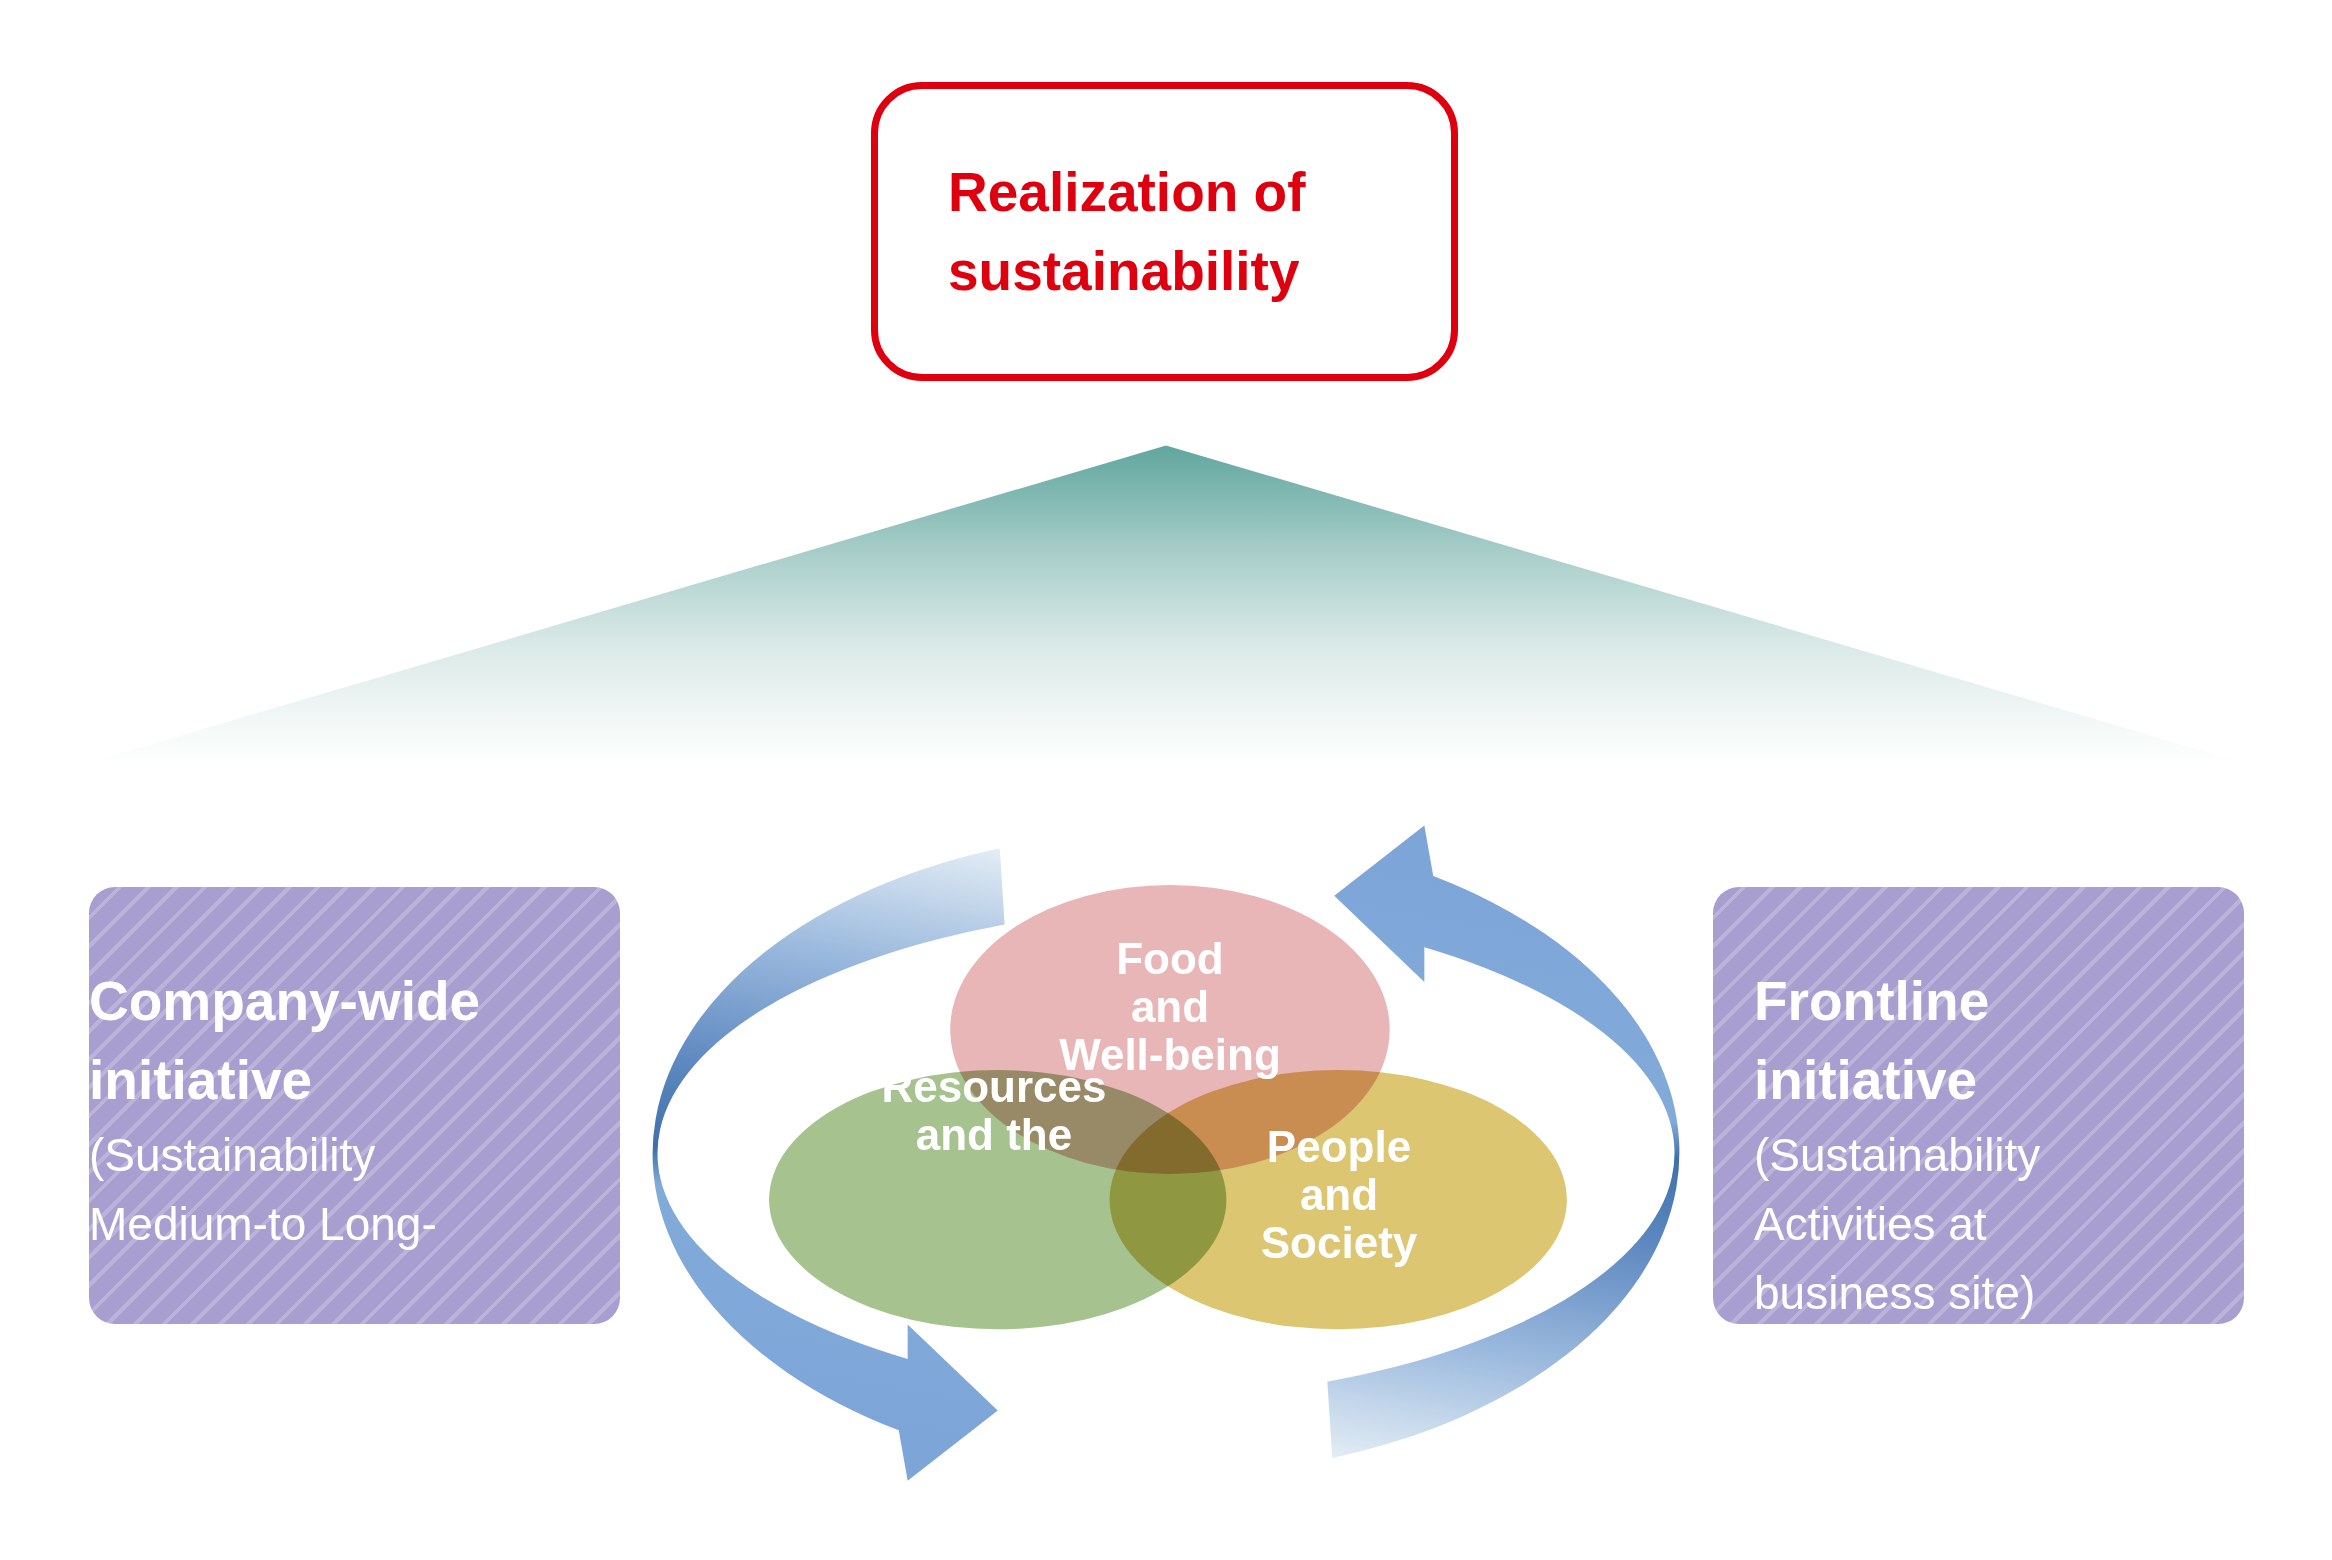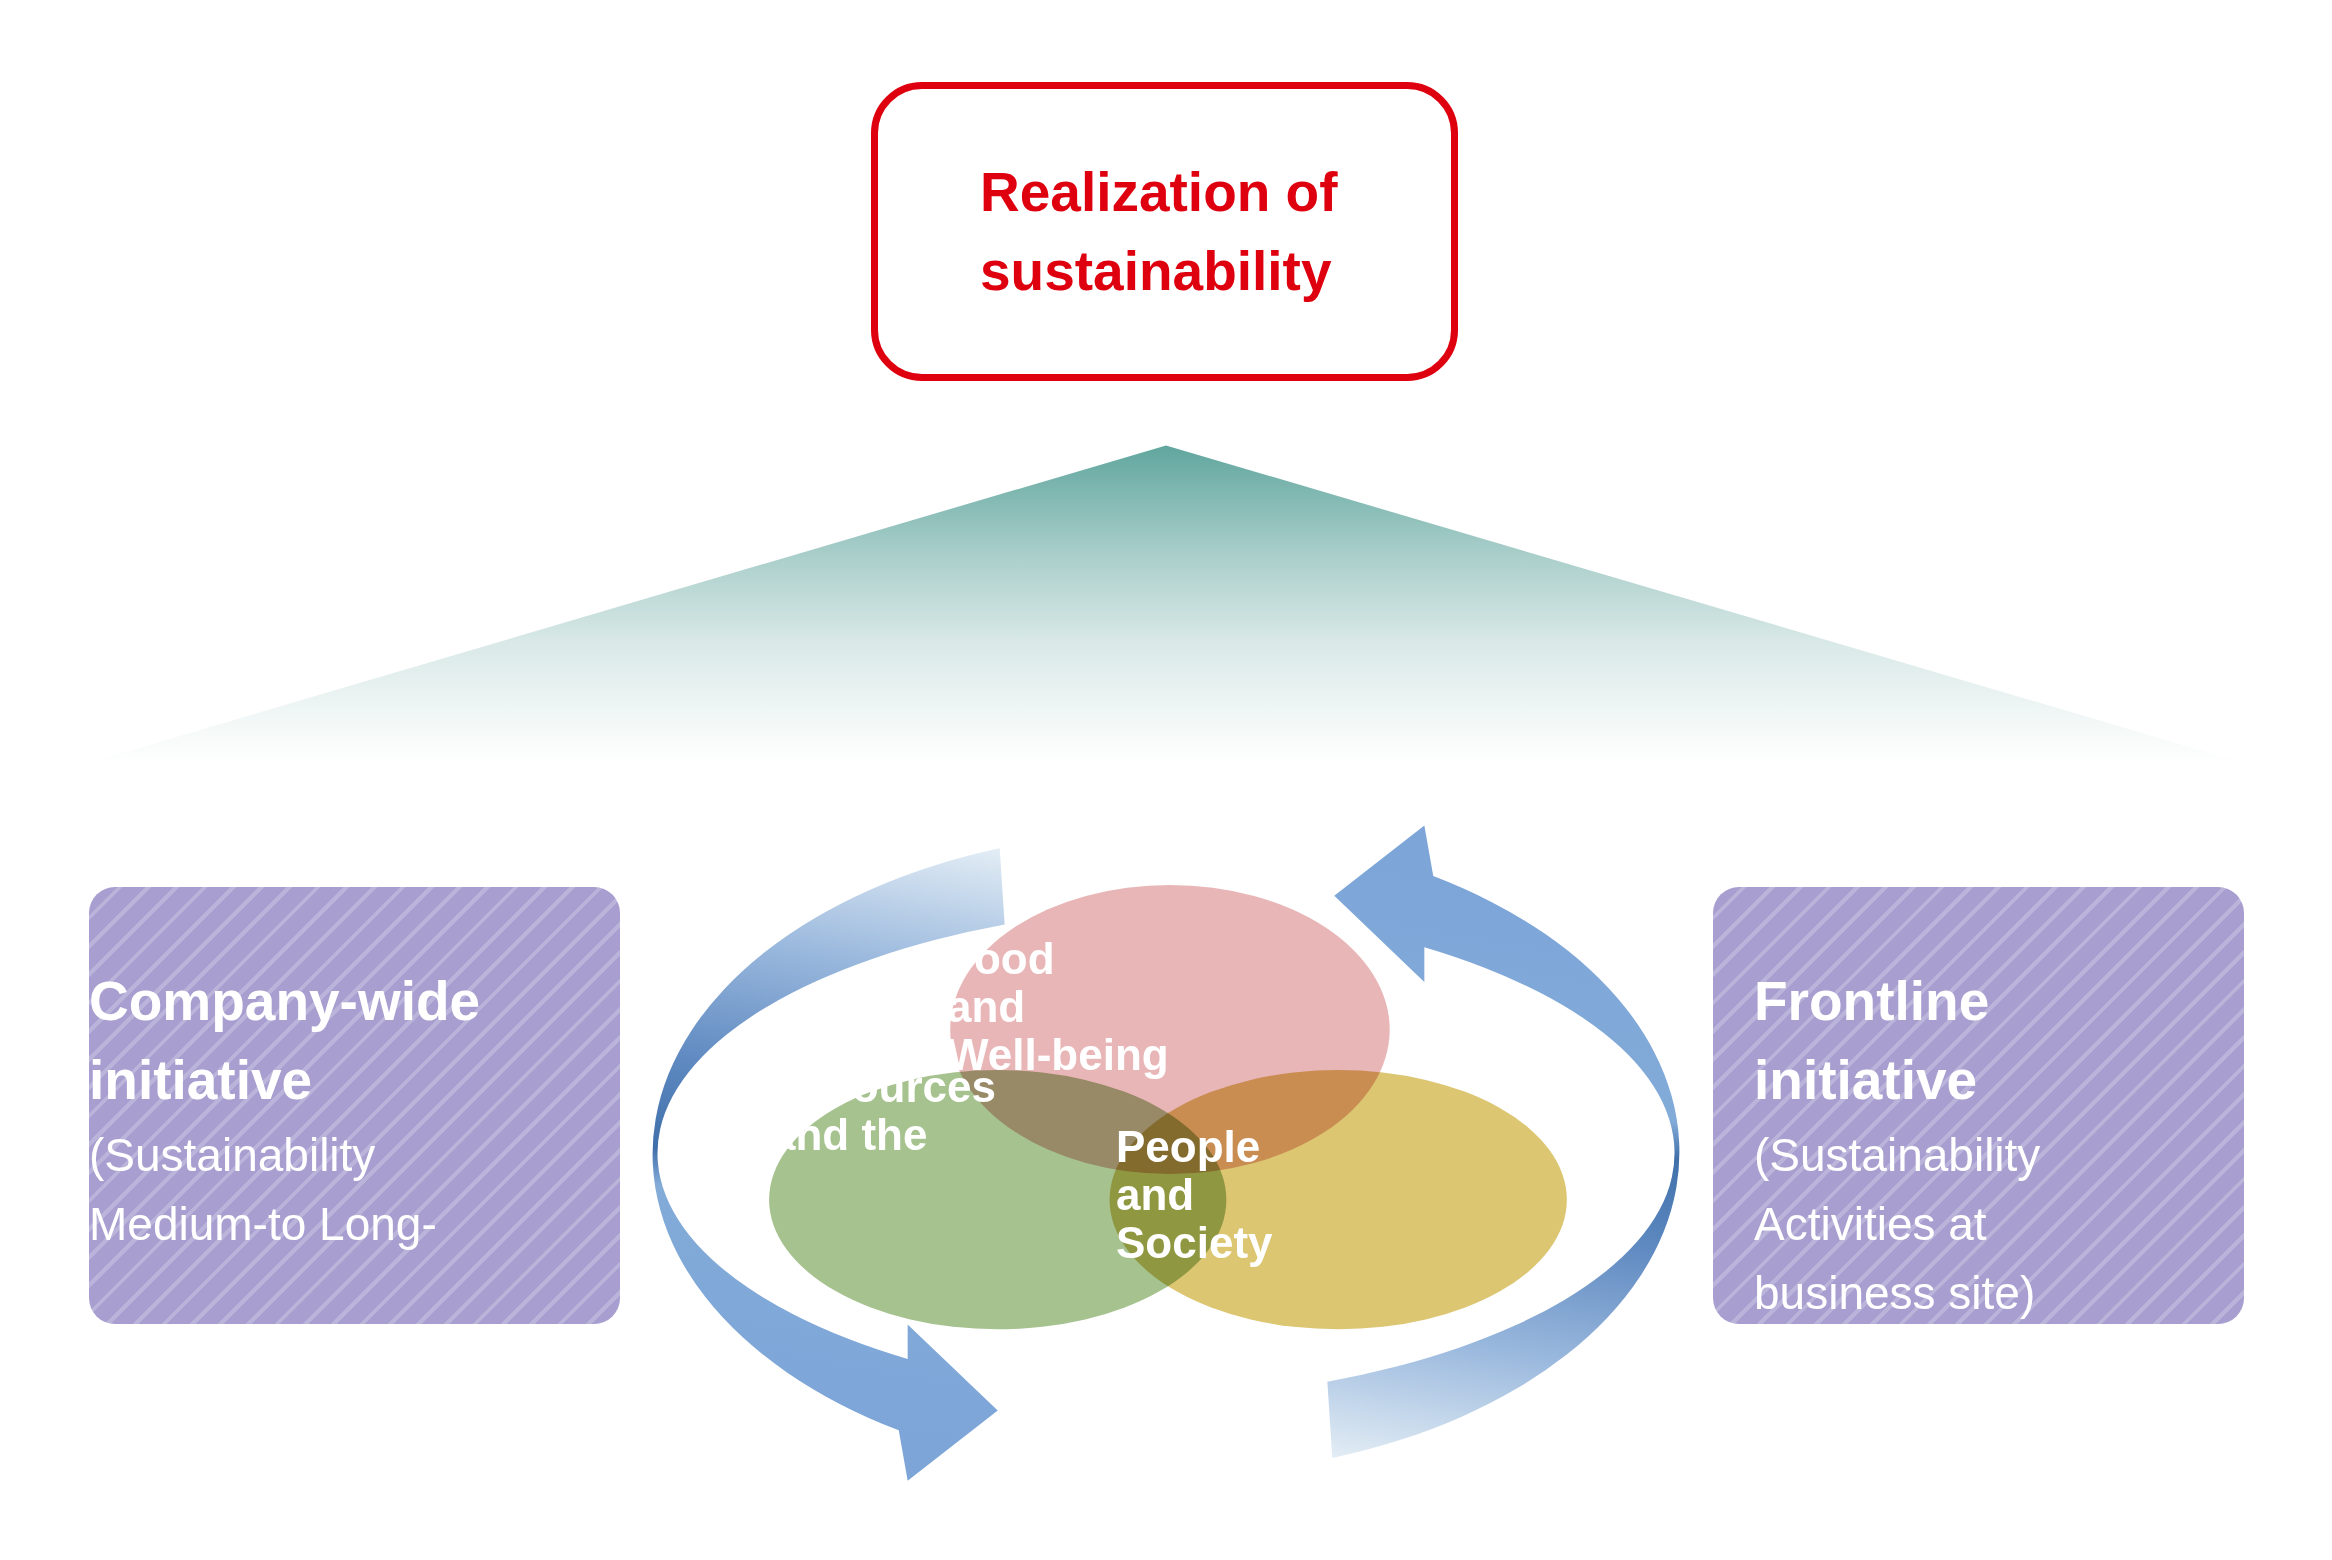--- a/index.html
+++ b/index.html
@@ -8,39 +8,39 @@
     font-family:"Liberation Sans",sans-serif;overflow:hidden;
   }
   svg.layer{position:absolute;left:0;top:0;width:2332px;height:1560px;}
   .venn-ellipse{mix-blend-mode:multiply;}
 
   
   .title-box{
     position:absolute;left:871px;top:82px;width:587px;height:299px;
     box-sizing:border-box;border:7px solid #de000f;border-radius:51px;
     background:#ffffff;display:flex;flex-direction:column;justify-content:center;
-    padding-left:102px;color:#de000f;font-size:55px;line-height:79px;font-weight:bold;
+    padding-left:70px;color:#de000f;font-size:55px;line-height:79px;font-weight:bold;
   }
 
   
   .side-box{
     position:absolute;top:887px;width:531px;height:437px;box-sizing:border-box;
     border-radius:26px;color:#ffffff;text-align:left;padding-top:75px;
     background-color:#a89fd0;
     background-image:repeating-linear-gradient(135deg,
       rgba(255,255,255,0.22) 0 4px, rgba(255,255,255,0) 4px 20px);
   }
   .side-box.left{left:89px;}
   .side-box.right{left:1713px;padding-left:41px;}
   .side-title{font-size:55px;line-height:79px;font-weight:bold;}
   .side-sub{margin-top:1px;font-size:46px;line-height:69px;font-weight:normal;}
 
   
   .venn-label{
-    position:absolute;width:446px;color:#ffffff;
+    position:absolute;width:446px;text-align:center;color:#ffffff;
     font-size:44px;line-height:48px;font-weight:600;
   }
   .venn-label.food{left:947px;top:935px;}
   .venn-label.resources{left:771px;top:1063px;}
   .venn-label.people{left:1116px;top:1123px;}
 </style>
 </head>
 <body>
 
 <div class="page">

